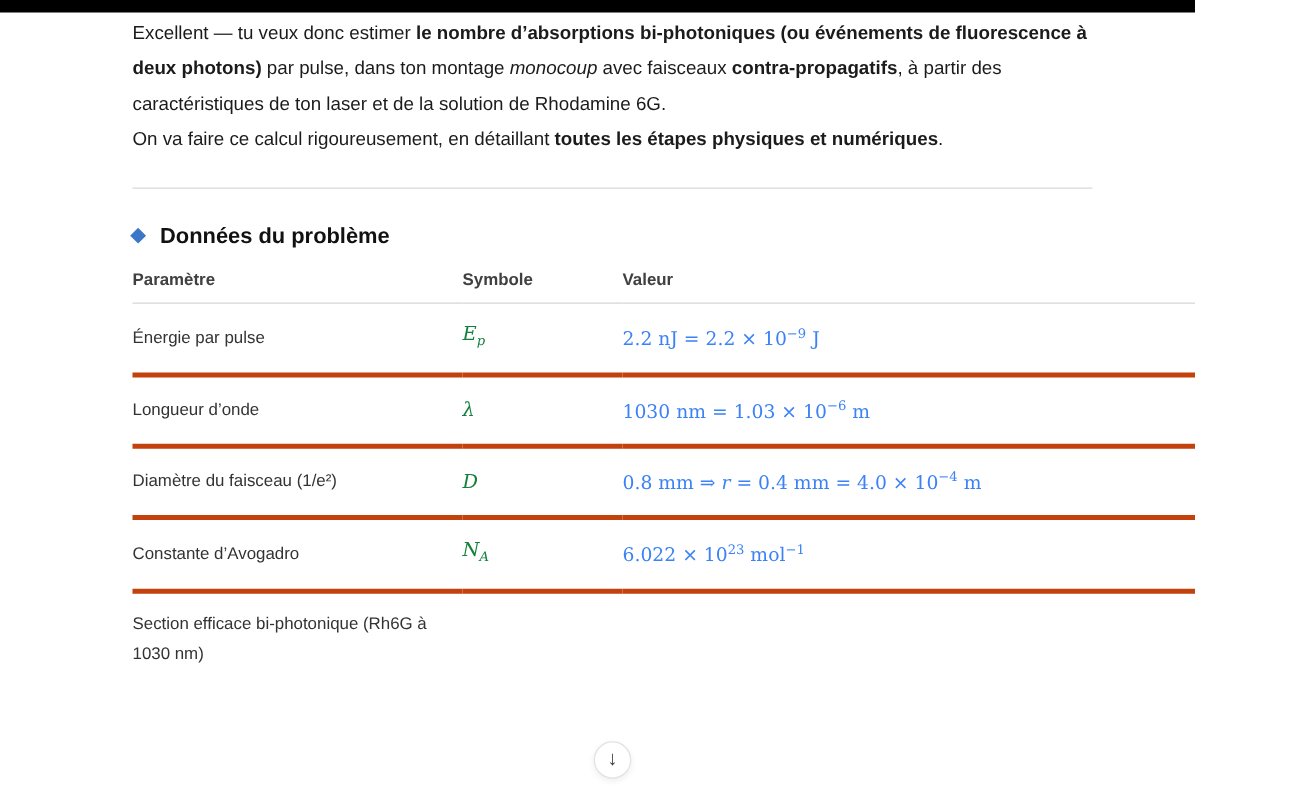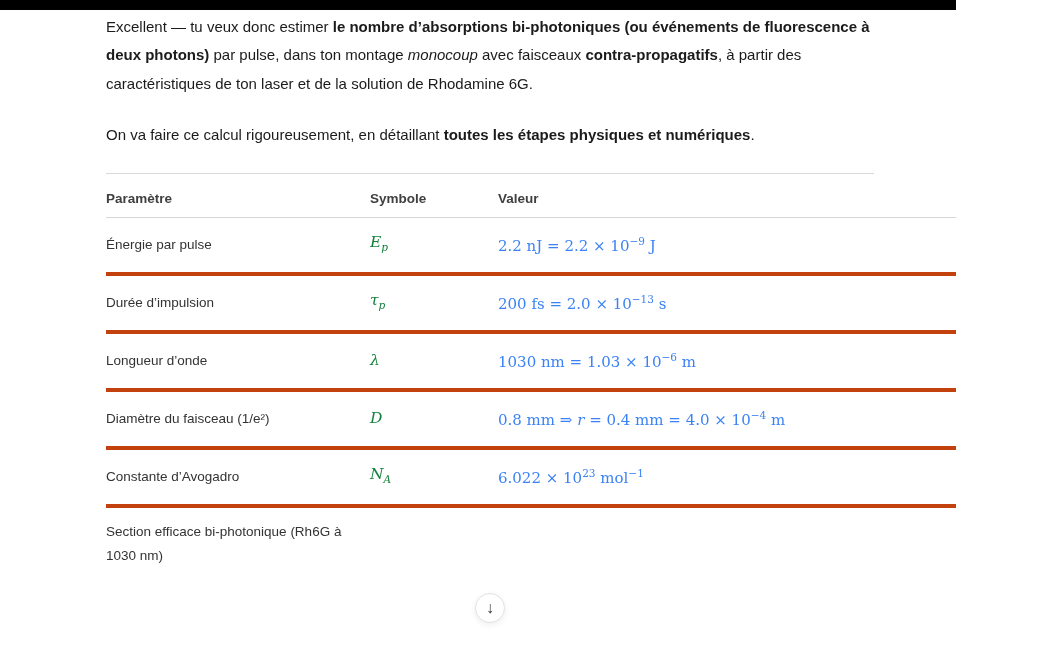--- a/index.html
+++ b/index.html
@@ -3,21 +3,21 @@
 <meta charset="utf-8">
 <style>
   html,body{margin:0;padding:0;background:#ffffff;}
   .page{position:relative;width:956px;height:646px;background:#ffffff;overflow:hidden;
         font-family:"Liberation Sans",sans-serif;color:#1a1a1a;text-decoration:underline;}
   .topbar{position:absolute;left:0;top:0;width:1043px;height:10px;background:#000000;}
   .yellow-marker{position:absolute;left:966px;top:2px;width:5px;height:11px;background:#f2d600;}
   .content{position:absolute;left:106px;top:10px;width:907px;}
   .msg-p{margin:0;width:772px;font-size:15px;line-height:28.3px;color:#1b1b1b;}
   .p1{padding-top:3px;}
-  .p2{margin-top:23px;}
+  .p2{margin-top:0;}
   .msg-p b{font-weight:700;}
   .msg-p i{font-style:italic;}
   .divider{margin:24px 0 0 0;border:none;border-top:1px solid #d9d9d9;width:768px;}
   .section-heading{margin-top:27px;display:flex;align-items:center;gap:13px;}
   .diamond{width:9px;height:9px;background:#3c76c9;transform:rotate(45deg);flex:0 0 auto;}
   .section-title{font-size:17.5px;font-weight:700;color:#111111;}
   table.data{margin-top:13px;width:907px;border-collapse:collapse;table-layout:fixed;}
   col.c-param{width:264px;} col.c-sym{width:128px;} col.c-val{width:515px;}
   thead th{text-align:left;font-size:13.5px;font-weight:700;color:#404040;
            padding:4px 0 11px 0;border-bottom:1px solid #d6d6d6;}
@@ -43,44 +43,43 @@
   <div class="topbar"></div>
   <div class="yellow-marker"></div>
 
   <div class="content">
     <p class="msg-p p1"><span>Excellent — tu veux donc estimer </span><b>le nombre d’absorptions bi-photoniques (ou événements de fluorescence à deux photons)</b><span> par pulse, dans ton montage </span><i>monocoup</i><span> avec faisceaux </span><b>contra-propagatifs</b><span>, à partir des caractéristiques de ton laser et de la solution de Rhodamine 6G.</span></p>
 
     <p class="msg-p p2"><span>On va faire ce calcul rigoureusement, en détaillant </span><b>toutes les étapes physiques et numériques</b><span>.</span></p>
 
     <hr class="divider">
 
+    <div class="section-heading">
+      <span class="diamond"></span>
+      <span class="section-title">Données du problème</span>
+    </div>
 
     <table class="data">
       <colgroup>
           <col class="c-param">
           <col class="c-sym">
           <col class="c-val">
         </colgroup>
       <thead>
         <tr>
           <th>Paramètre</th>
           <th>Symbole</th>
           <th>Valeur</th>
         </tr>
       </thead>
       <tbody>
         <tr>
           <td>Énergie par pulse</td>
           <td><span class="sym">E<sub>p</sub></span></td>
           <td><span class="val-prefix"></span><span class="math">2.2 nJ = 2.2 × 10<sup>−9</sup> J</span></td>
-        </tr>
-        <tr>
-          <td>Durée d’impulsion</td>
-          <td><span class="sym">τ<sub>p</sub></span></td>
-          <td><span class="val-prefix"></span><span class="math">200 fs = 2.0 × 10<sup>−13</sup> s</span></td>
         </tr>
         <tr>
           <td>Longueur d’onde</td>
           <td><span class="sym">λ</span></td>
           <td><span class="val-prefix"></span><span class="math">1030 nm = 1.03 × 10<sup>−6</sup> m</span></td>
         </tr>
         <tr>
           <td>Diamètre du faisceau (1/e²)</td>
           <td><span class="sym">D</span></td>
           <td><span class="val-prefix"></span><span class="math">0.8 mm ⇒ <i>r</i> = 0.4 mm = 4.0 × 10<sup>−4</sup> m</span></td>

